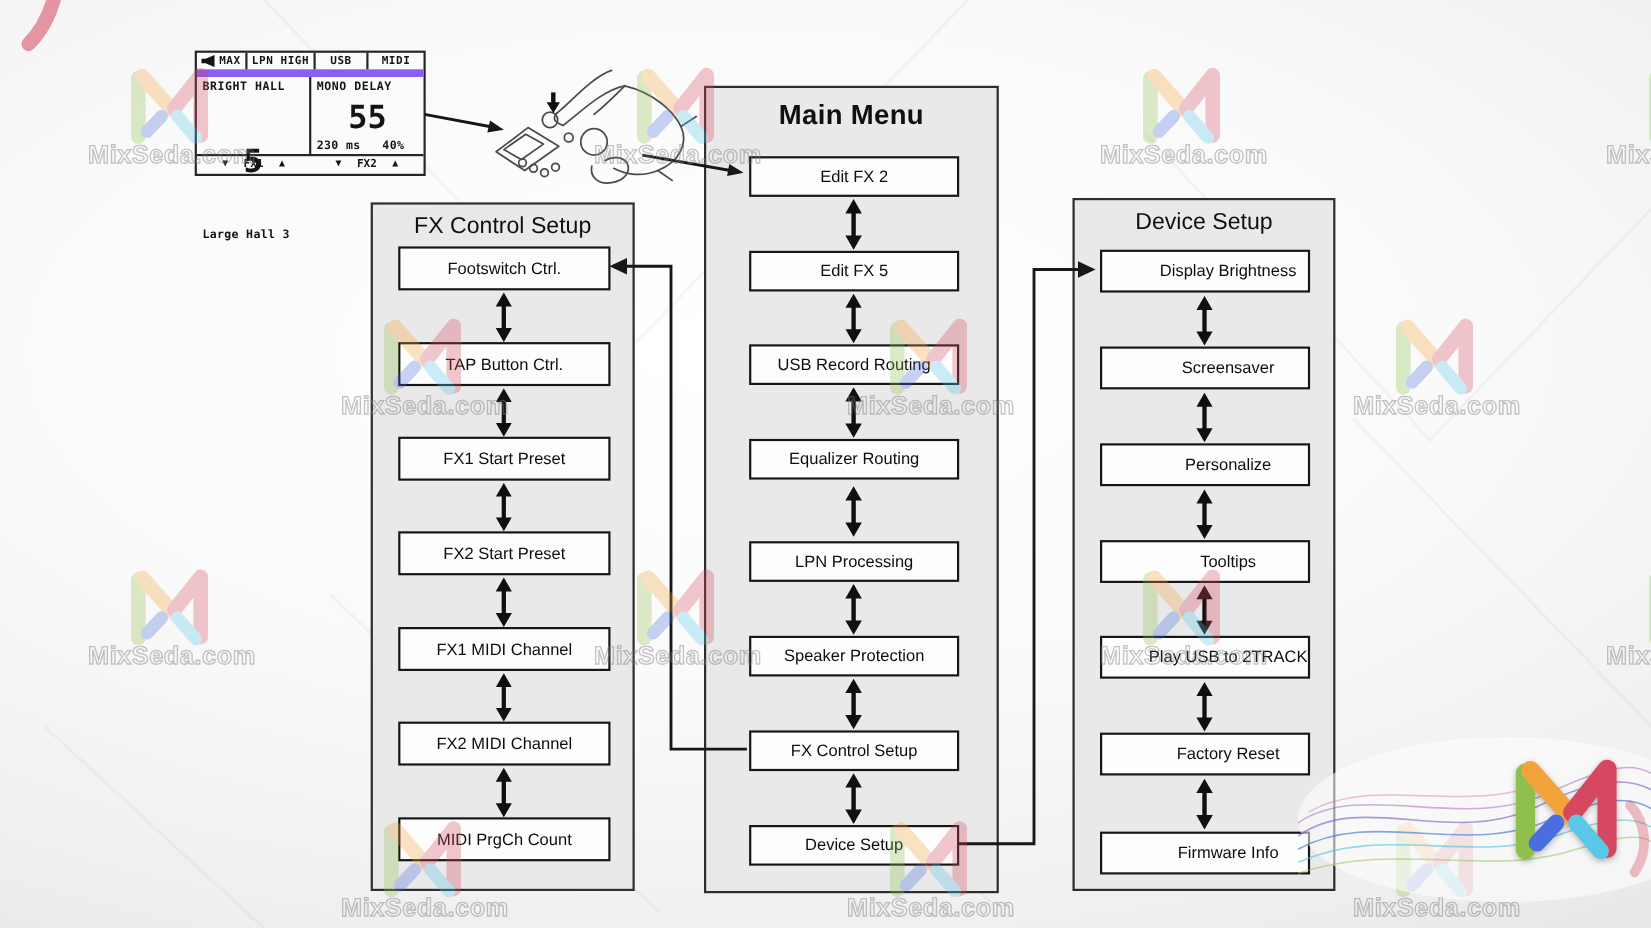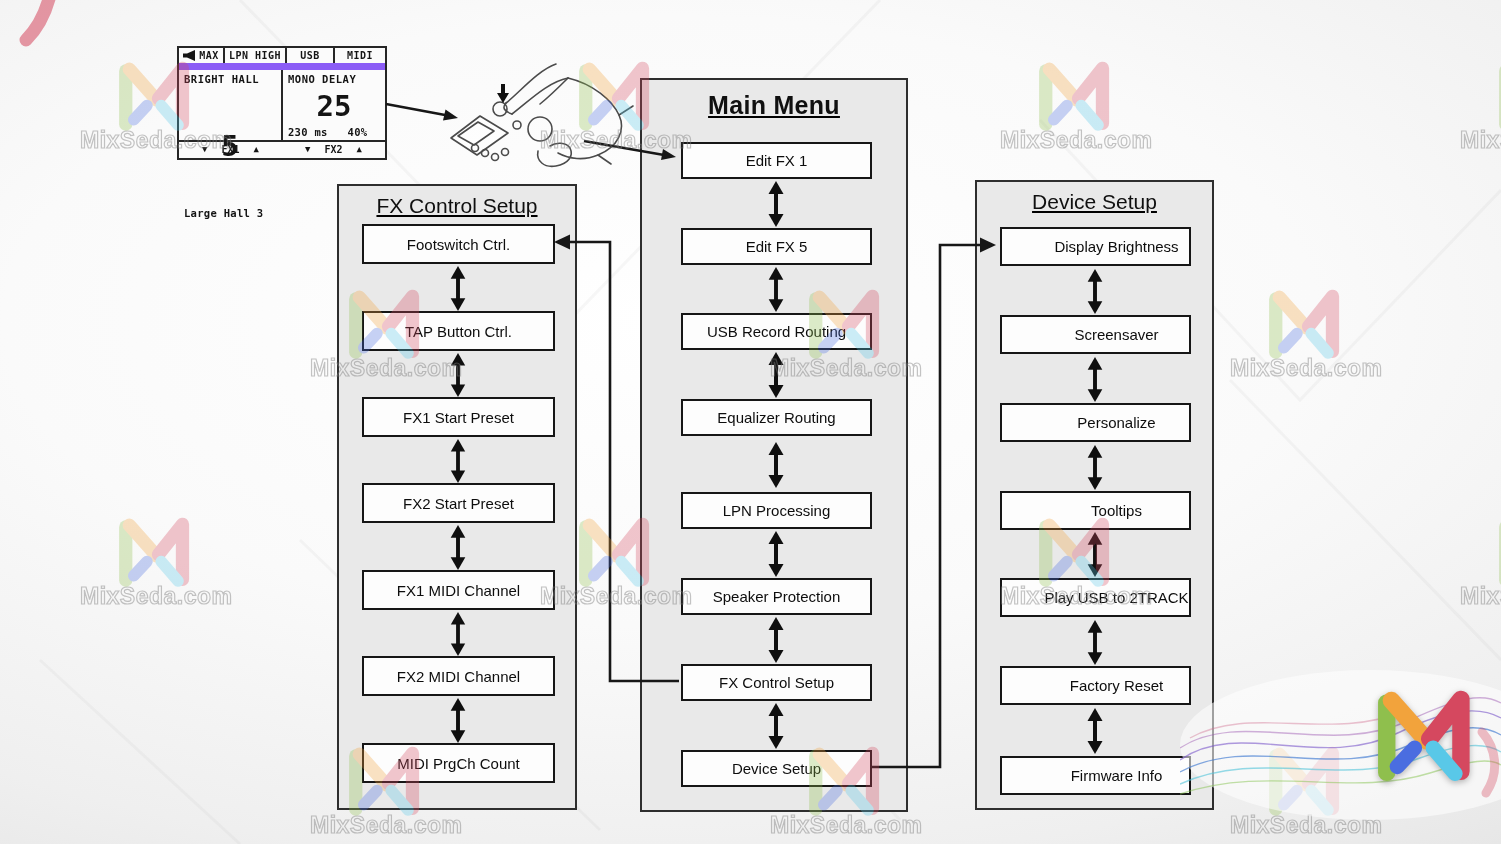--- a/index.html
+++ b/index.html
@@ -4,21 +4,21 @@
 <style>
   html,body{margin:0;padding:0;}
   body{font-family:"Liberation Sans",sans-serif;}
   #stage{
     position:relative;width:1501px;height:844px;overflow:hidden;
     background:
       radial-gradient(115% 95% at 44% 38%, #ffffff 0%, #fafafa 38%, #efefef 68%, #dcdcdc 100%);
   }
   svg{display:block;}
   
-  .panel{position:absolute;background:#e9e9e9;border:2px solid #2e2e2e;box-sizing:border-box;z-index:2;text-decoration:underline;}
+  .panel{position:absolute;background:#e9e9e9;border:2px solid #2e2e2e;box-sizing:border-box;z-index:2;}
   .panel h2{margin:0;text-align:center;font-weight:400;color:#101010;}
   #panel-left h2{padding-top:8px;font-size:21px;}
   #panel-main h2{padding-top:11px;font-size:25px;font-weight:700;letter-spacing:.3px;}
   #panel-right h2{padding-top:8px;font-size:21px;}
   .node{position:absolute;background:#fdfdfd;border:2px solid #161616;box-sizing:border-box;
         display:flex;align-items:center;justify-content:center;
         font-size:15px;color:#0d0d0d;white-space:nowrap;}
   #panel-left .node{left:23px;width:193px;height:40px;}
   #panel-main .node{left:39px;width:191px;height:37px;}
   #panel-right .node{left:23px;width:191px;height:39px;padding-left:42px;}
@@ -201,21 +201,21 @@
         </div>
     </div>
     <div class="lcd-main">
       <div class="lcd-col first">
         <div class="lcd-name">BRIGHT HALL</div>
         <div class="lcd-value">5</div>
         <div class="lcd-sub">Large Hall 3</div>
       </div>
       <div class="lcd-col">
         <div class="lcd-name">MONO DELAY</div>
-        <div class="lcd-value">25</div>
+        <div class="lcd-value">55</div>
         <div class="lcd-sub">230 ms   40%</div>
       </div>
     </div>
     <div class="lcd-footer">
       <div class="fgroup">
         <span class="tri">▼</span>
         <span>FX1</span>
         <span class="tri">▲</span>
       </div>
       <div class="fgroup">
@@ -279,21 +279,21 @@
     <svg class="varrow" style="left:109px;top:426px" width="20" height="44" viewBox="0 0 20 46">
         <use href="#dblarrow"></use>
       </svg>
     <svg class="varrow" style="left:109px;top:512px" width="20" height="45" viewBox="0 0 20 46">
         <use href="#dblarrow"></use>
       </svg>
   </section>
 
   <section class="panel" id="panel-main" style="left:640px;top:78px;width:268px;height:734px">
     <h2>Main Menu</h2>
-    <div class="node" style="top:62px">Edit FX 1</div>
+    <div class="node" style="top:62px">Edit FX 2</div>
     <div class="node" style="top:148px">Edit FX 5</div>
     <div class="node" style="top:233px">USB Record Routing</div>
     <div class="node" style="top:319px">Equalizer Routing</div>
     <div class="node" style="top:412px">LPN Processing</div>
     <div class="node" style="top:498px">Speaker Protection</div>
     <div class="node" style="top:584px">FX Control Setup</div>
     <div class="node" style="top:670px">Device Setup</div>
     <svg class="varrow" style="left:124px;top:101px" width="20" height="46" viewBox="0 0 20 46">
         <use href="#dblarrow"></use>
       </svg>

